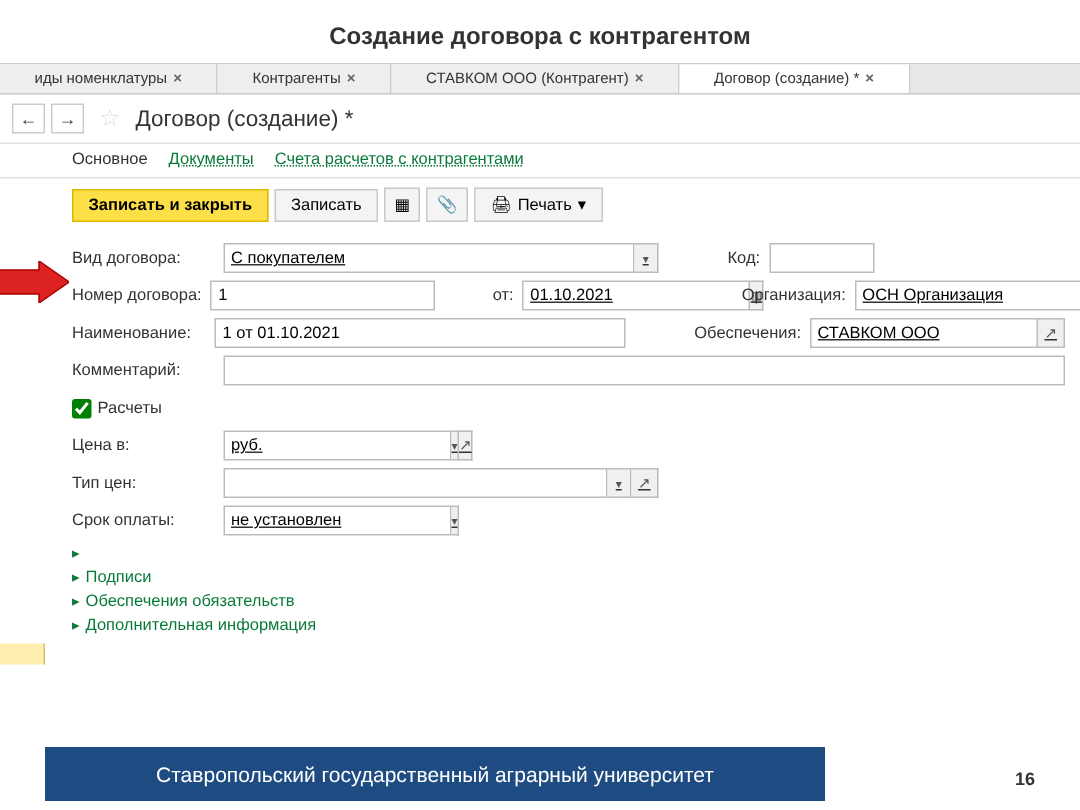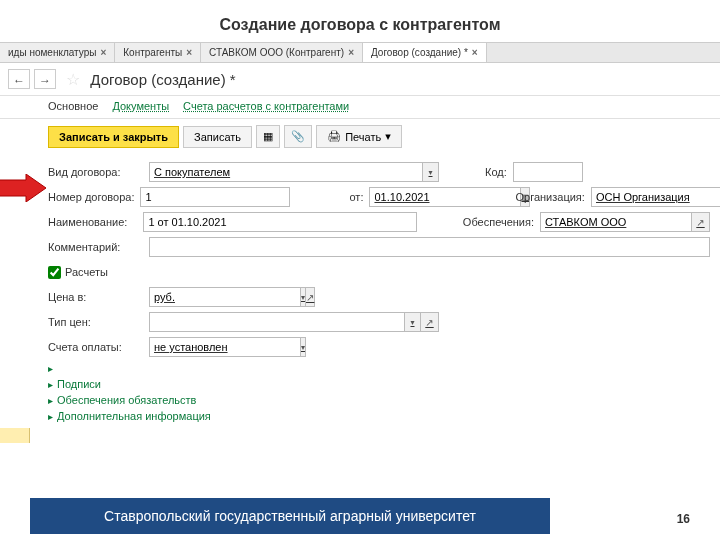--- a/index.html
+++ b/index.html
@@ -1,20 +1,20 @@
 <!DOCTYPE html>
 <html><head>
 <meta charset="utf-8">
 <style>
   * { box-sizing: border-box; margin: 0; padding: 0; }
   body { font-family: Arial, sans-serif; font-size: 11px; background: #fff; width: 720px; height: 540px; position: relative; color: #333; }
   .slide-title { font-weight: bold; font-size: 16px; text-align: center; padding: 16px 0 8px; }
   .app-frame { background: #fff; border-top: 1px solid #ccc; }
   .tabstrip { display: flex; background: #e8e8e8; border-bottom: 1px solid #ccc; font-size: 10px; }
-  .tab { padding: 4px 8px; border-right: 1px solid #ccc; background: #eee; display: flex; align-items: flex-end; gap: 4px; cursor: pointer; }
+  .tab { padding: 4px 23px; border-right: 1px solid #ccc; background: #eee; display: flex; align-items: flex-end; gap: 4px; cursor: pointer; }
   .tab.active { background: #fff; }
   .tab .x { color: #666; font-weight: bold; cursor: pointer; }
   .toolbar { display: flex; align-items: center; gap: 4px; padding: 6px 8px; border-bottom: 1px solid #e0e0e0; }
   .navbtn { width: 22px; height: 20px; border: 1px solid #ccc; background: #fff; display: flex; align-items: center; justify-content: center; cursor: pointer; font-size: 12px; color: #444; }
   .star { color: #ddd; font-size: 16px; margin: 0 6px; }
   .page-title { font-size: 15px; color: #333; }
   .subnav { display: flex; gap: 14px; padding: 4px 12px 6px 48px; font-size: 11px; border-bottom: 1px solid #e0e0e0; }
   .subnav a { color: #0a7a3b; text-decoration: underline dotted; cursor: pointer; }
   .subnav a.active { color: #333; text-decoration: none; font-weight: normal; }
   .actionbar { display: flex; gap: 4px; padding: 6px 48px; align-items: center; }
@@ -106,21 +106,21 @@
         <input class="input" value="С покупателем" style="">
         <div class="dd">▾</div>
       </div>
       <span class="lbl" style="margin-left:40px">Код:</span>
       <input class="input" style="width: 70px;" value="">
     </div>
 
     <div class="row">
       <span class="lbl w1">Номер договора:</span>
       <input class="input" style="width: 150px;" value="1">
-      <span class="lbl" style="margin-left:53px">от:</span>
+      <span class="lbl" style="margin-left:32px">от:</span>
       <div class="select" style="width:100px">
         <input class="input" value="01.10.2021" style="">
         <div class="dd">▥</div>
       </div>
       <span class="lbl" style="margin-left:40px;width:75px">Организация:</span>
       <div class="select" style="width:170px">
         <input class="input" value="ОСН Организация" style="">
 
       </div>
     </div>
@@ -159,21 +159,21 @@
     <div class="row">
       <span class="lbl w1">Тип цен:</span>
       <div class="select" style="width:290px">
         <input class="input" value="" style="">
         <div class="dd">▾</div>
         <div class="pick">↗</div>
       </div>
     </div>
 
     <div class="row">
-      <span class="lbl w1">Счета оплаты:</span>
+      <span class="lbl w1">Срок оплаты:</span>
       <div class="select" style="width:120px">
         <input class="input" value="не установлен" style="">
         <div class="dd">▾</div>
       </div>
     </div>
 
     <div class="expander">
         <span class="caret">▸</span>
       </div>
     <div class="expander">

